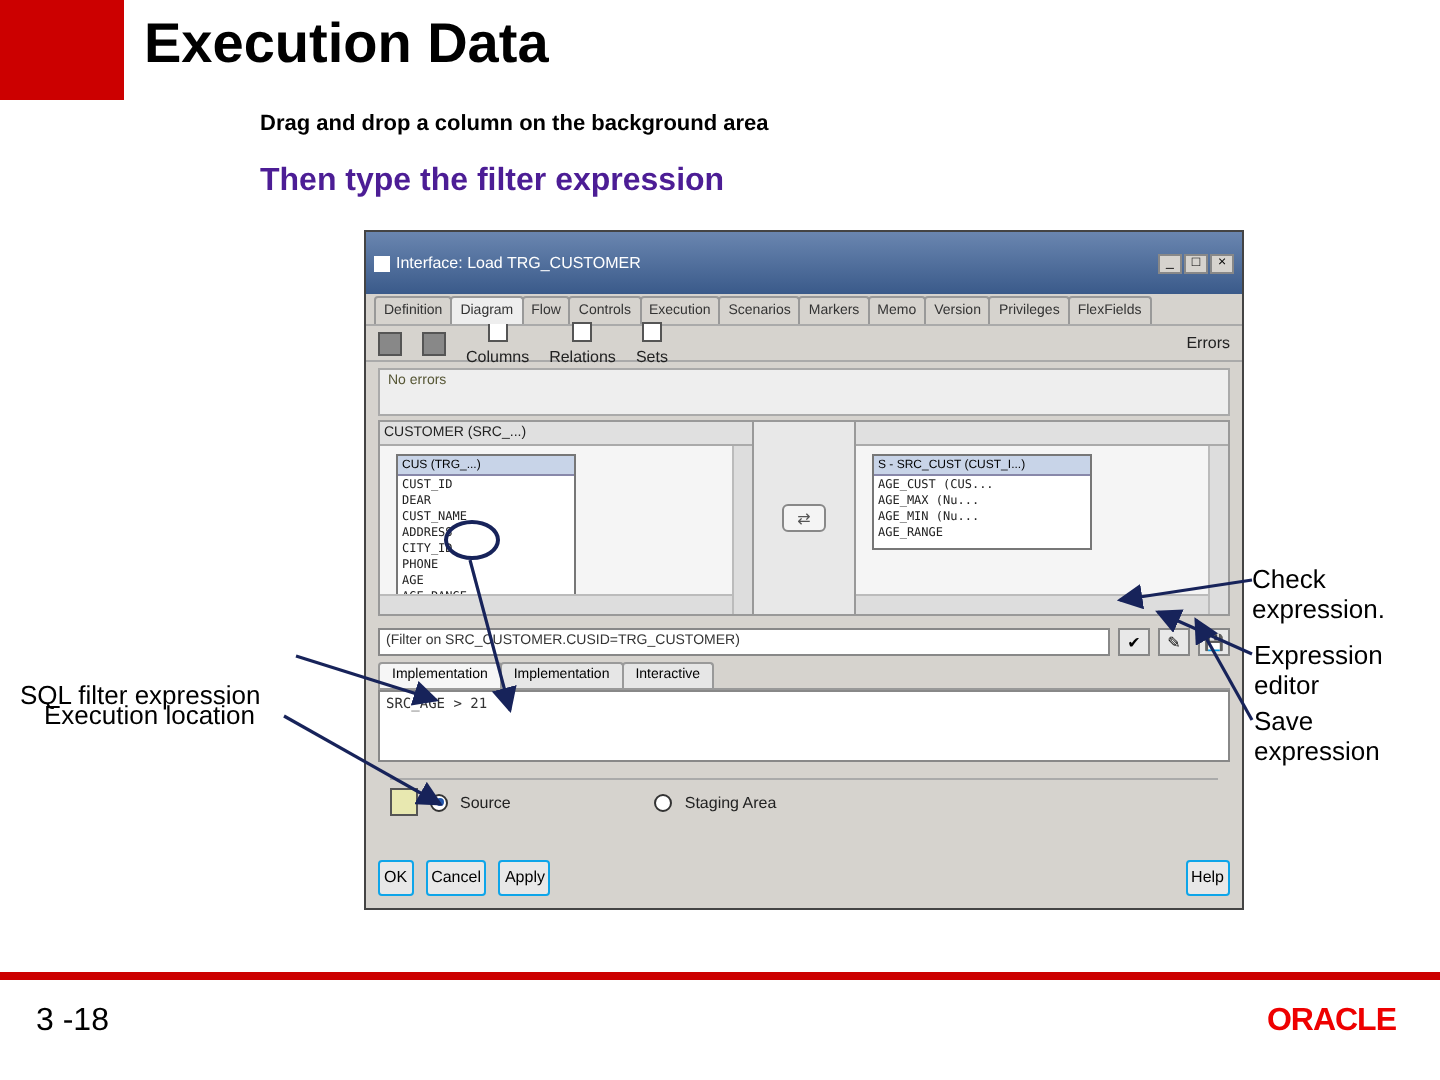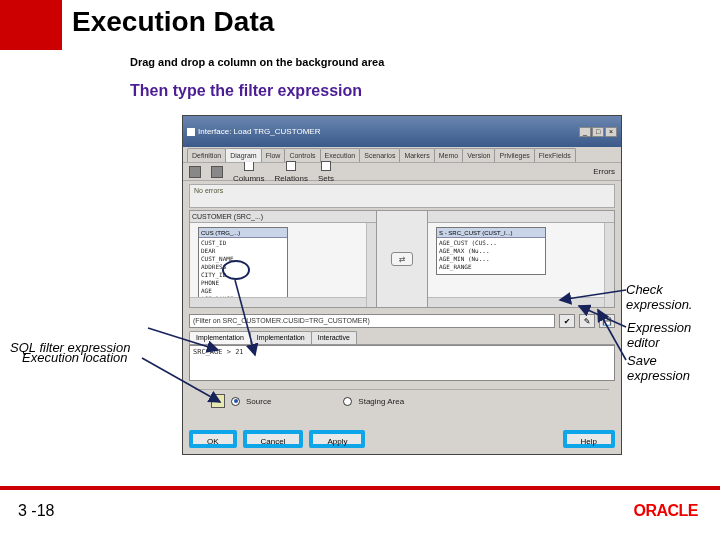--- a/index.html
+++ b/index.html
@@ -40,29 +40,29 @@
   .lbl-row { display: flex; align-items: center; gap: 4px; margin-bottom: 3px; }
   .lbl { font-size: 8px; color: #222; }
   .txtfield { height: 14px; border: 1px solid #888; background: #fff; padding: 0 3px; font-size: 7px; color: #333; line-height: 12px; flex: 1; }
   .iconbtn { width: 16px; height: 14px; border: 1px solid #888; background: #e8e8e8; display: flex; align-items: center; justify-content: center; font-size: 8px; }
   .subtabs { height: 14px; display: flex; gap: -1px; border-bottom: 1px solid #999; }
   .subtab { height: 13px; padding: 0 6px; background: #e6e6e6; border: 1px solid #999; border-bottom: none; font-size: 7px; line-height: 12px; border-radius: 2px 2px 0 0; margin-right: -1px; }
   .subtab.active { background: #f6f6f6; }
   .expr-area { height: 36px; border: 1px solid #888; background: #fff; padding: 2px 3px; font-size: 7px; color: #333; font-family: monospace; }
 
   .hr-line { margin: 8px 6px 4px; border-top: 1px solid #aaa; }
-  .exec-row { display: flex; align-items: center; gap: 6px; margin: 0 22px; font-size: 8px; color: #222; }
+  .exec-row { display: flex; align-items: center; gap: 6px; margin: 0 6px; font-size: 8px; color: #222; }
   .radio { width: 9px; height: 9px; border: 1px solid #333; border-radius: 50%; background: #fff; display: inline-flex; align-items: center; justify-content: center; }
   .radio.sel::after { content: ""; width: 4px; height: 4px; background: #25a; border-radius: 50%; }
 
   .btnrow { position: absolute; bottom: 6px; left: 6px; right: 6px; display: flex; align-items: center; gap: 6px; }
-  .btn { height: 18px; padding: 0 14px; border: 4px solid #0ea5e9; background: #e8e8e8; font-size: 8px; line-height: 16px; border-radius: 2px; }
+  .btn { height: 18px; padding: 0 2px; border: 1px solid #0ea5e9; background: #e8e8e8; font-size: 8px; line-height: 16px; border-radius: 2px; }
   .btnrow .right { margin-left: auto; }
 
-  .annot { position: absolute; font-size: 13px; color: #000; font-style: italic; }
+  .annot { position: absolute; font-size: 13px; color: #000; }
   .slide-num { position: absolute; bottom: 20px; left: 18px; font-size: 16px; color: #000; text-align: center; }
   .oracle-logo { position: absolute; bottom: 20px; right: 22px; font-family: Arial, sans-serif; font-weight: bold; color: #e00; font-size: 16px; letter-spacing: -0.5px; margin-top: 32px; }
   .red-bar { position: absolute; bottom: 50px; left: 0; right: 0; height: 4px; background: #c00; }
 
   .callout-oval { position: absolute; width: 28px; height: 20px; border: 2px solid #17235a; border-radius: 50%; }
   svg.arrows { position: absolute; top: 0; left: 0; width: 720px; height: 540px; pointer-events: none; }
   svg.arrows line { stroke: #17235a; stroke-width: 1.6; }
 </style>
 </head>
 <body>

